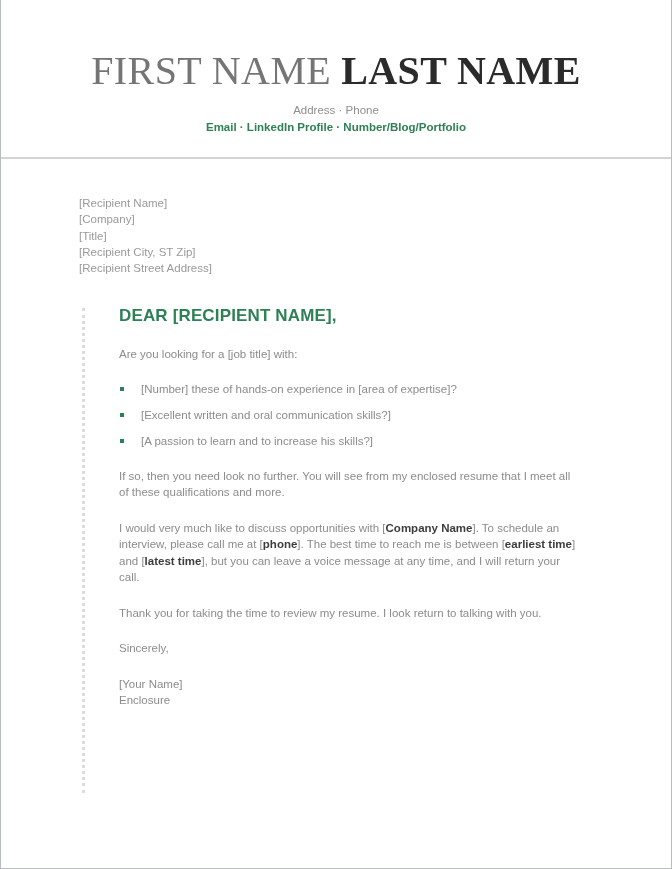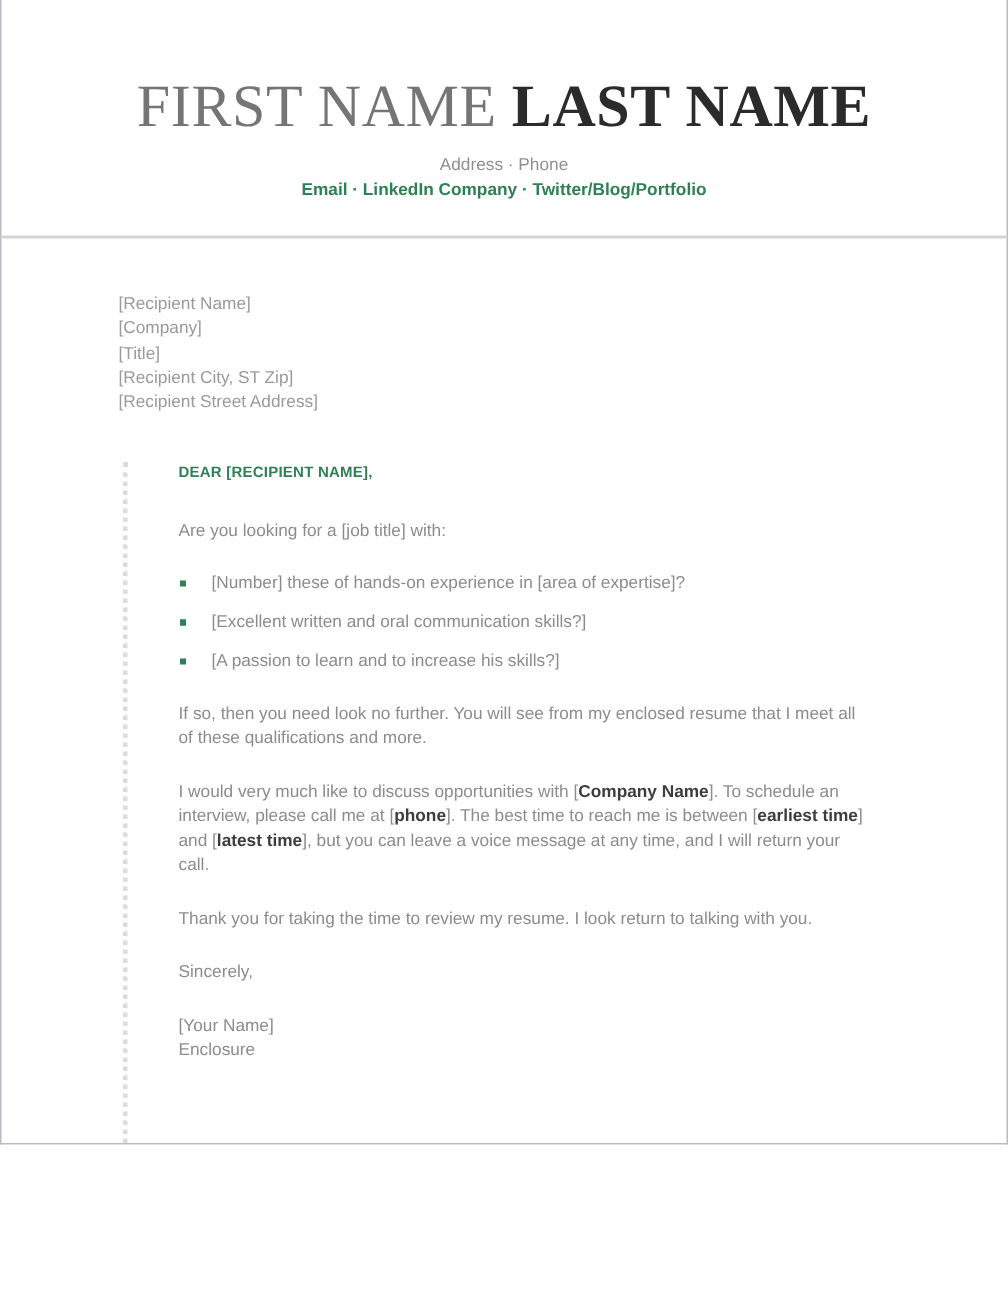--- a/index.html
+++ b/index.html
@@ -12,21 +12,21 @@
     height: 869px;
     font-family: "Liberation Sans", sans-serif;
     overflow: hidden;
   }
 
   
   .page {
     position: relative;
     box-sizing: border-box;
     width: 672px;
-    height: 763px;
+    height: 869px;
     background: #ffffff;
     border: 1px solid #b9bcc0;
     border-top: none;
     overflow: hidden;
   }
 
   
   .letter-header {
     box-sizing: border-box;
     width: 100%;
@@ -96,21 +96,21 @@
     position: absolute;
     left: 3px;
     top: 0;
     width: 0;
     height: 485px;
     border-left: 3px dotted #dcdcdc;
   }
 
   .salutation {
     margin: 0;
-    font-size: 10px;
+    font-size: 17px;
     line-height: 16px;
     font-weight: 700;
     color: #2e8055;
     letter-spacing: 0.15px;
   }
 
   .body-text {
     margin: 20px 0 0 0;
     font-size: 11.5px;
     line-height: 16.5px;
@@ -155,21 +155,21 @@
 </head>
 <body>
 
 <div class="page">
 
   <div class="letter-header">
     <h1 class="name-line">
       <span class="first-name">FIRST NAME</span><span class="last-name">LAST NAME</span>
     </h1>
     <p class="contact-line-1">Address · Phone</p>
-    <p class="contact-line-2">Email · LinkedIn Company · Twitter/Blog/Portfolio</p>
+    <p class="contact-line-2">Email · LinkedIn Profile · Number/Blog/Portfolio</p>
   </div>
 
   <div class="header-rule"></div>
 
   <div class="letter-body">
 
     <div class="recipient-block">
       <div>[Recipient Name]</div>
       <div>[Company]</div>
       <div>[Title]</div>

